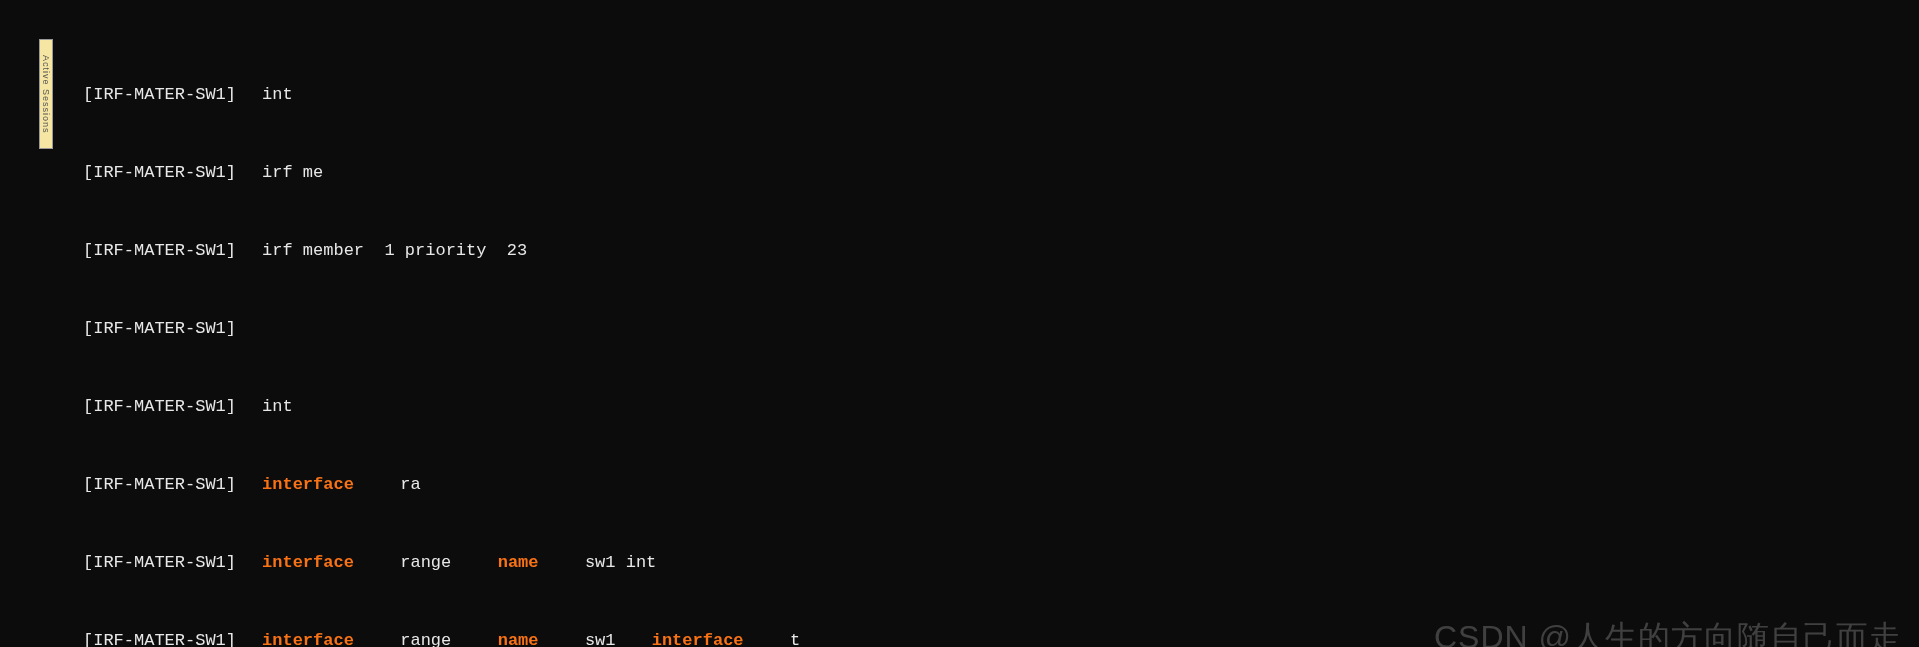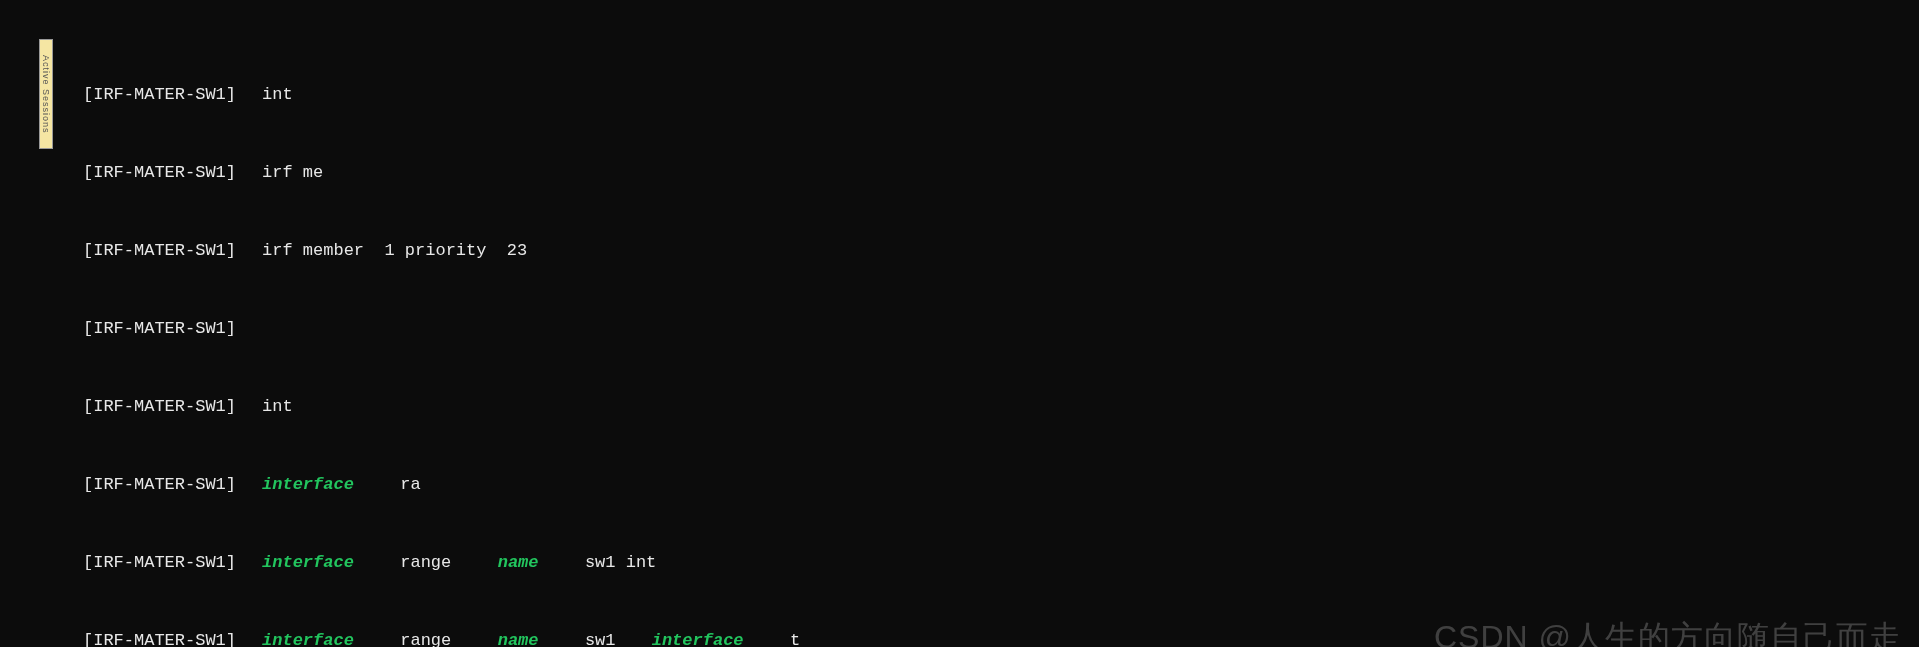--- a/index.html
+++ b/index.html
@@ -34,21 +34,21 @@
 .terminal {
   position: absolute;
   left: 18px;
   top: 4px;
   right: 0;
   bottom: 0;
   color: #e8e8e8;
   white-space: pre;
 }
 .line { display: block; }
-.kw { color: #22c55e; font-weight: bold; font-style: italic; }
+.kw { color: #f97316; font-weight: bold; }
 .watermark {
   position: absolute;
   right: 30px;
   bottom: 10px;
   font-size: 32px;
   font-family: sans-serif;
   color: rgba(200,200,200,0.28);
   pointer-events: none;
   letter-spacing: 1px;
 }

